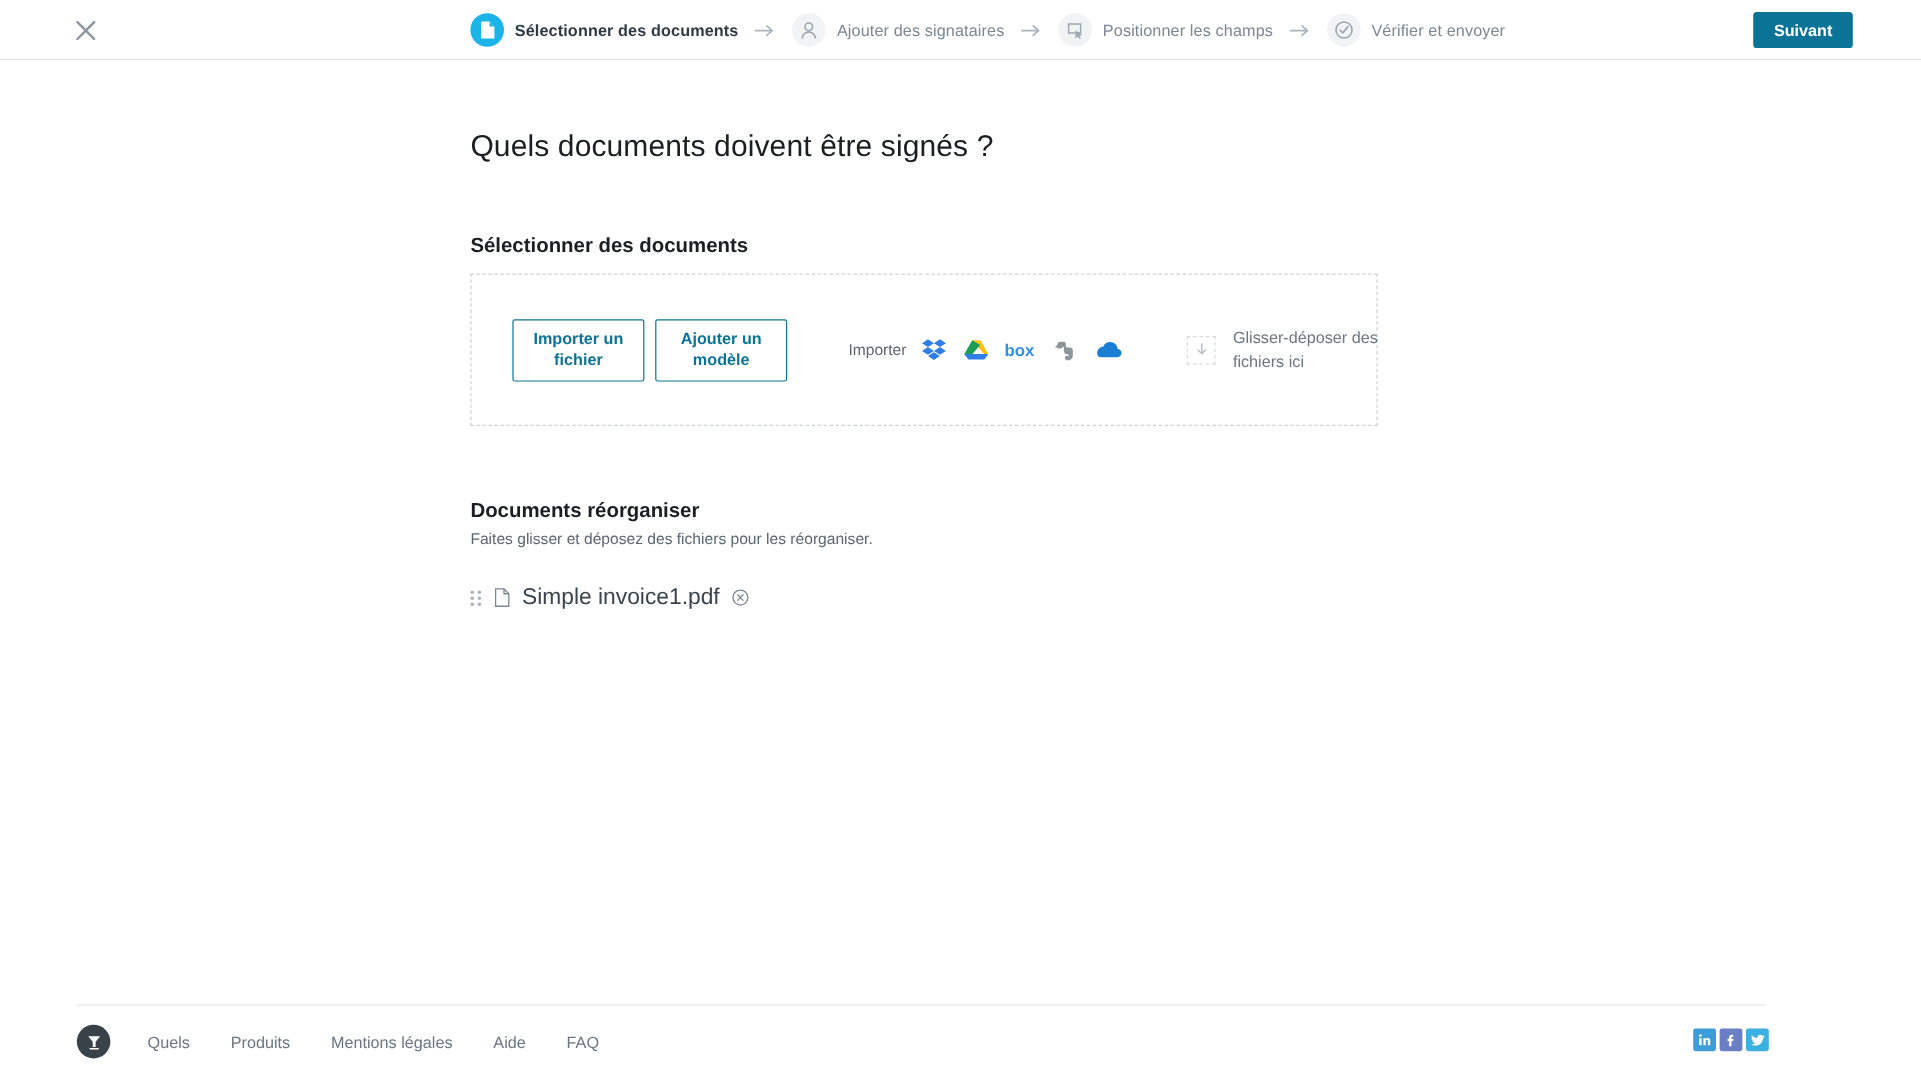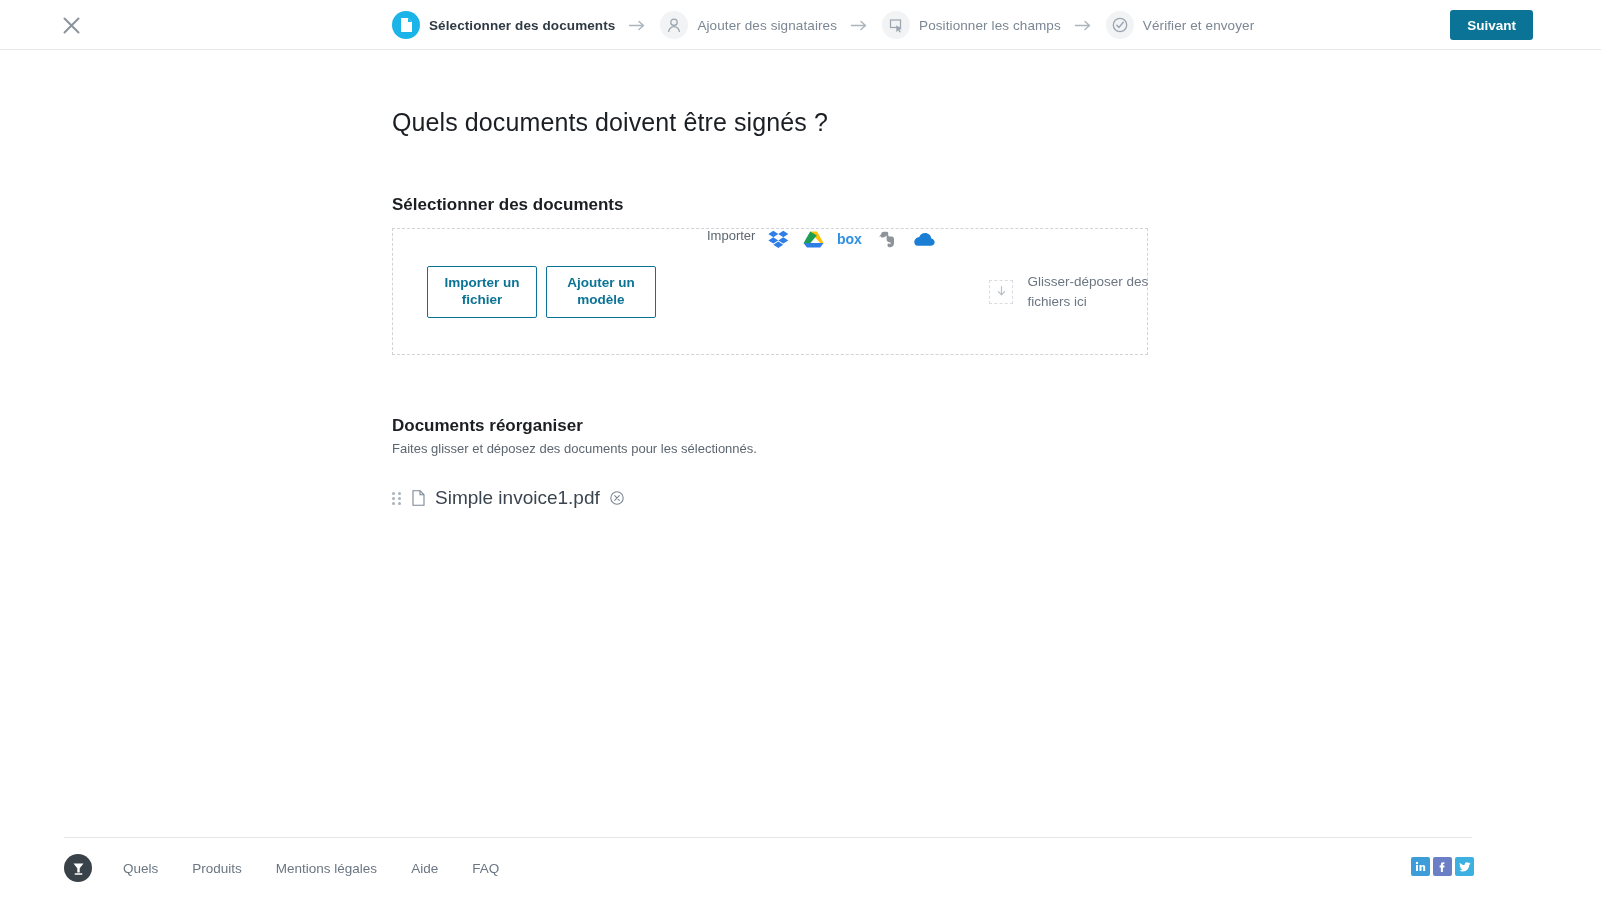--- a/index.html
+++ b/index.html
@@ -65,21 +65,21 @@
   }
   .step-arrow {
     margin: 0 14px;
     color: #aab4bd;
     display: flex;
     align-items: center;
   }
 
   .next-btn {
     position: absolute;
-    right: 68px; top: 10px;
+    right: 57px; top: 10px;
     background: #0b7496;
     color: #ffffff;
     border: none;
     border-radius: 3px;
     height: 30px;
     padding: 0 17px;
     font-size: 13.5px;
     font-weight: bold;
     font-family: "Liberation Sans", sans-serif;
     cursor: pointer;
@@ -143,21 +143,21 @@
     padding: 12px 8px;
   }
   .vdiv {
     width: 1px;
     height: 127px;
     background: #e8eaec;
   }
   .vdiv.one { margin-left: 25px; }
   .cloud-section {
     display: flex;
-    align-items: flex-start;
+    align-items: center;
     gap: 12px;
     padding: 0 26px;
     height: 127px;
   }
   .cloud-label {
     font-size: 13px;
     color: #5c6670;
     white-space: nowrap;
   }
   .cloud-icons {
@@ -426,21 +426,21 @@
         <svg width="11" height="13" viewBox="0 0 11 13" aria-hidden="true">
           <path d="M5.5 1.5 v8 M2.4 6.6 L5.5 9.8 L8.6 6.6" fill="none" stroke="#b9c0c7" stroke-width="1.2" stroke-linecap="round" stroke-linejoin="round"></path>
         </svg>
       </span>
       <span class="dz-text">Glisser-déposer des fichiers ici</span>
     </div>
 
   </div>
 
   <h2 class="docs-title">Documents réorganiser</h2>
-  <p class="docs-sub">Faites glisser et déposez des documents pour les sélectionnés.</p>
+  <p class="docs-sub">Faites glisser et déposez des fichiers pour les réorganiser.</p>
 
   <div class="doc-row">
     <span class="drag-handle">
       <i></i>
         <i></i>
         <i></i>
         <i></i>
         <i></i>
         <i></i>
     </span>

